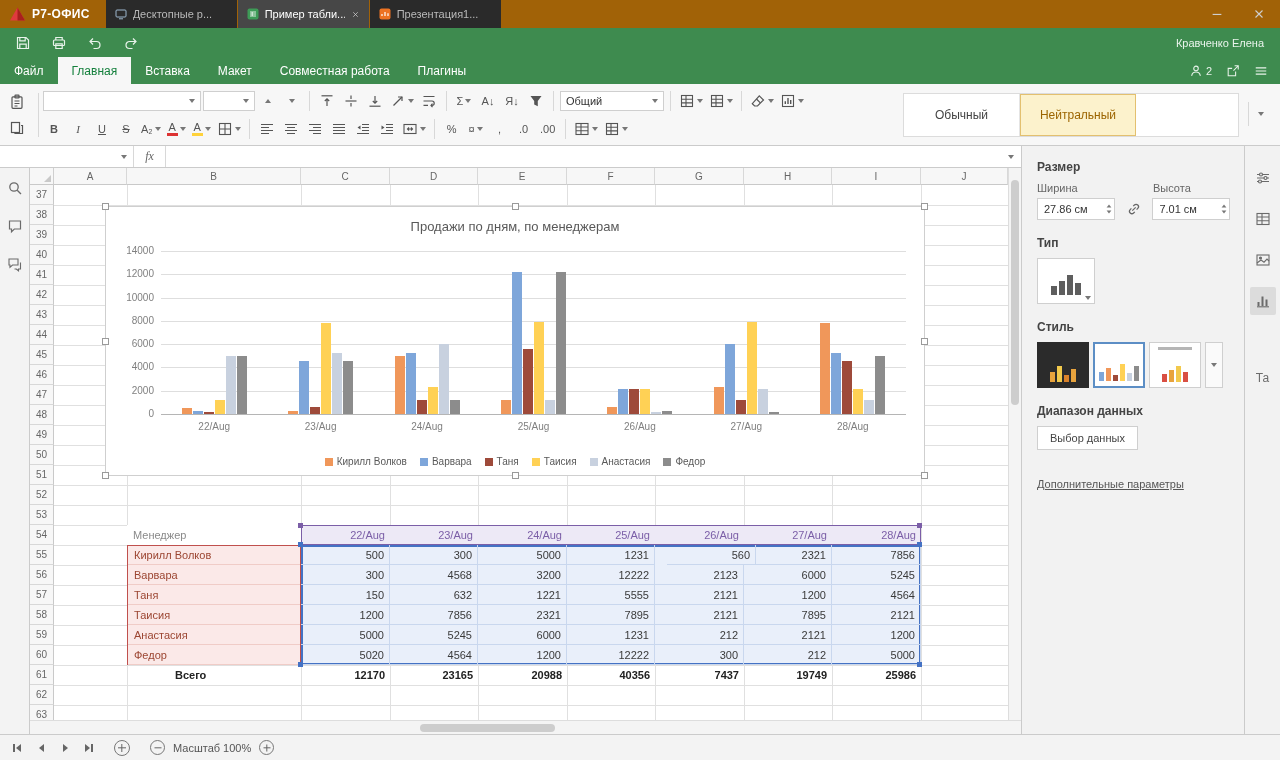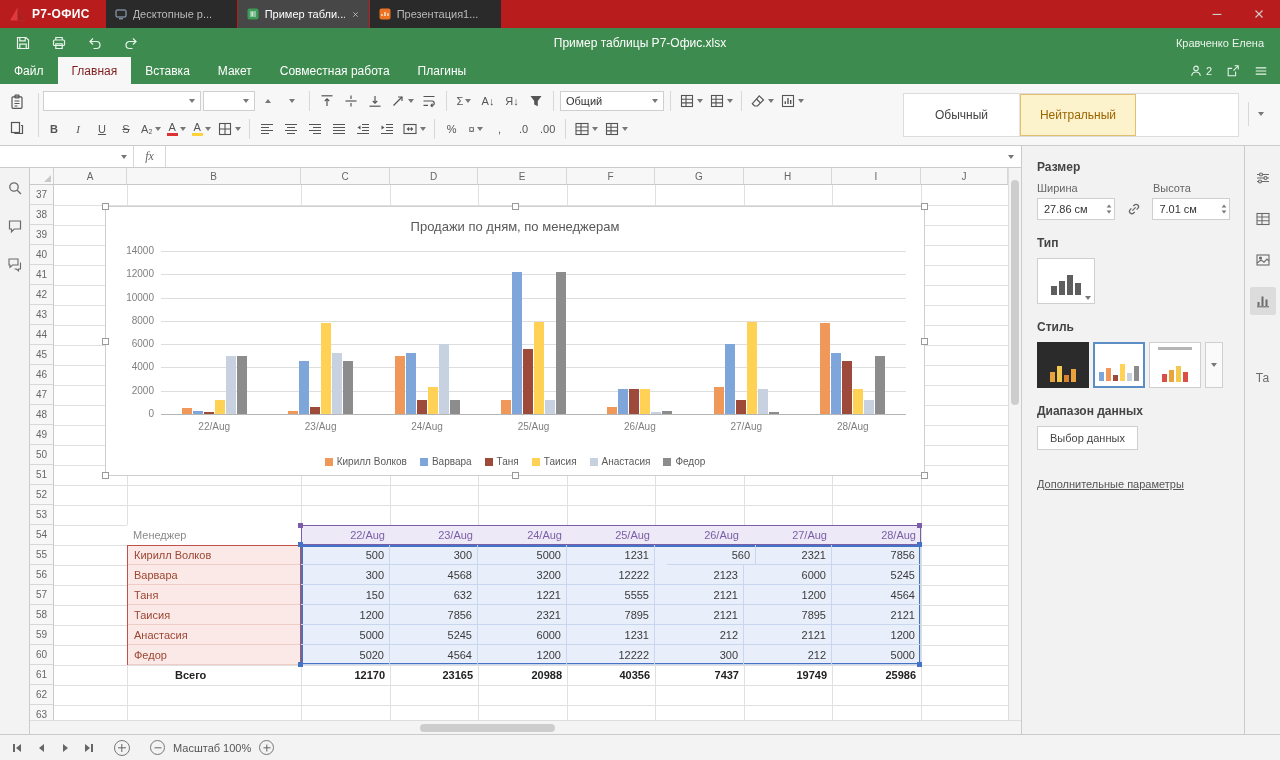--- a/index.html
+++ b/index.html
@@ -5,40 +5,40 @@
 *{margin:0;padding:0;box-sizing:border-box;}
 html,body{background:#888;}
 .app{position:relative;width:1280px;height:760px;overflow:hidden;background:#fff;
   font-family:"Liberation Sans",sans-serif;font-size:12px;color:#333;}
 .ic{width:16px;height:16px;display:block;}
 .ic.s14{width:14px;height:14px;}
 .tri{width:0;height:0;border-left:3.5px solid transparent;border-right:3.5px solid transparent;border-top:4px solid #777;display:inline-block;}
 .tri.up{border-top:none;border-bottom:4px solid #777;}
 
 
-.winbar{position:absolute;left:0;top:0;width:1280px;height:28px;background:#b91c1c;display:flex;align-items:stretch;}
+.winbar{position:absolute;left:0;top:0;width:1280px;height:28px;background:#a16207;display:flex;align-items:stretch;}
 .logo{display:flex;align-items:center;gap:7px;padding:0 16px 0 10px;color:#FFF;font-weight:bold;font-size:12px;letter-spacing:.3px;}
 .doc-tab{display:flex;align-items:center;gap:6px;padding:0 9px;background:#2A2A2A;margin-right:1px;font-size:11px;color:#B9B9B9;width:131px;}
 .doc-tab.active{background:#474747;color:#FFF;width:131px;}
 .doc-tab .lbl{white-space:nowrap;overflow:hidden;flex:1;}
 .tabclose{color:#CFCFCF;font-size:11px;line-height:1;}
 .win-controls{margin-left:auto;display:flex;}
 .win-btn{width:42px;display:flex;align-items:center;justify-content:center;color:#CFCFCF;}
 
 
 .titlebar{position:absolute;left:0;top:28px;width:1280px;height:29px;background:#3E8B4F;display:flex;align-items:center;color:#fff;}
 .qicons{display:flex;gap:10px;padding-left:10px;z-index:2;}
 .qbtn{width:26px;height:22px;display:flex;align-items:center;justify-content:center;color:#E9F3EB;}
 .doc-title{position:absolute;left:0;right:0;text-align:center;font-size:12px;color:#FFF;}
 .user-name{margin-left:auto;padding-right:16px;font-size:11px;color:#EAF4EC;z-index:2;}
 
 
 .menubar{position:absolute;left:0;top:57px;width:1280px;height:27px;background:#3E8B4F;display:flex;align-items:stretch;color:#fff;}
 .menu-item{display:flex;align-items:center;padding:0 14px;font-size:12px;}
-.menu-item.active{background:#F7F7F7;color:#7f1d1d;}
+.menu-item.active{background:#F7F7F7;color:#15803d;}
 .menu-right{margin-left:auto;display:flex;align-items:center;gap:14px;padding-right:12px;color:#E9F3EB;}
 .usersbadge{display:flex;align-items:center;gap:3px;font-size:11px;}
 
 
 .toolbar{position:absolute;left:0;top:84px;width:1280px;height:62px;background:#F7F7F7;border-bottom:1px solid #CBCBCB;display:flex;align-items:center;}
 .clip-col{display:flex;flex-direction:column;gap:4px;padding:0 6px;}
 .trows{display:flex;flex-direction:column;gap:2px;}
 .trow{display:flex;align-items:center;gap:2px;height:26px;}
 .tbtn{min-width:22px;height:22px;display:flex;align-items:center;justify-content:center;color:#555;font-size:11px;gap:2px;padding:0 2px;}
 .tbtn b{font-weight:bold;}
@@ -421,21 +421,20 @@
         </div>
       <div class="win-btn">
           <svg class="ic s14">
             <use href="#s-close"></use>
           </svg>
         </div>
     </div>
   </div>
 
   <div class="titlebar">
-    <div class="doc-title">Пример таблицы Р7-Офис.xlsx</div>
     <div class="qicons">
       <div class="qbtn">
           <svg class="ic">
             <use href="#s-save"></use>
           </svg>
         </div>
       <div class="qbtn">
           <svg class="ic">
             <use href="#s-print"></use>
           </svg>

